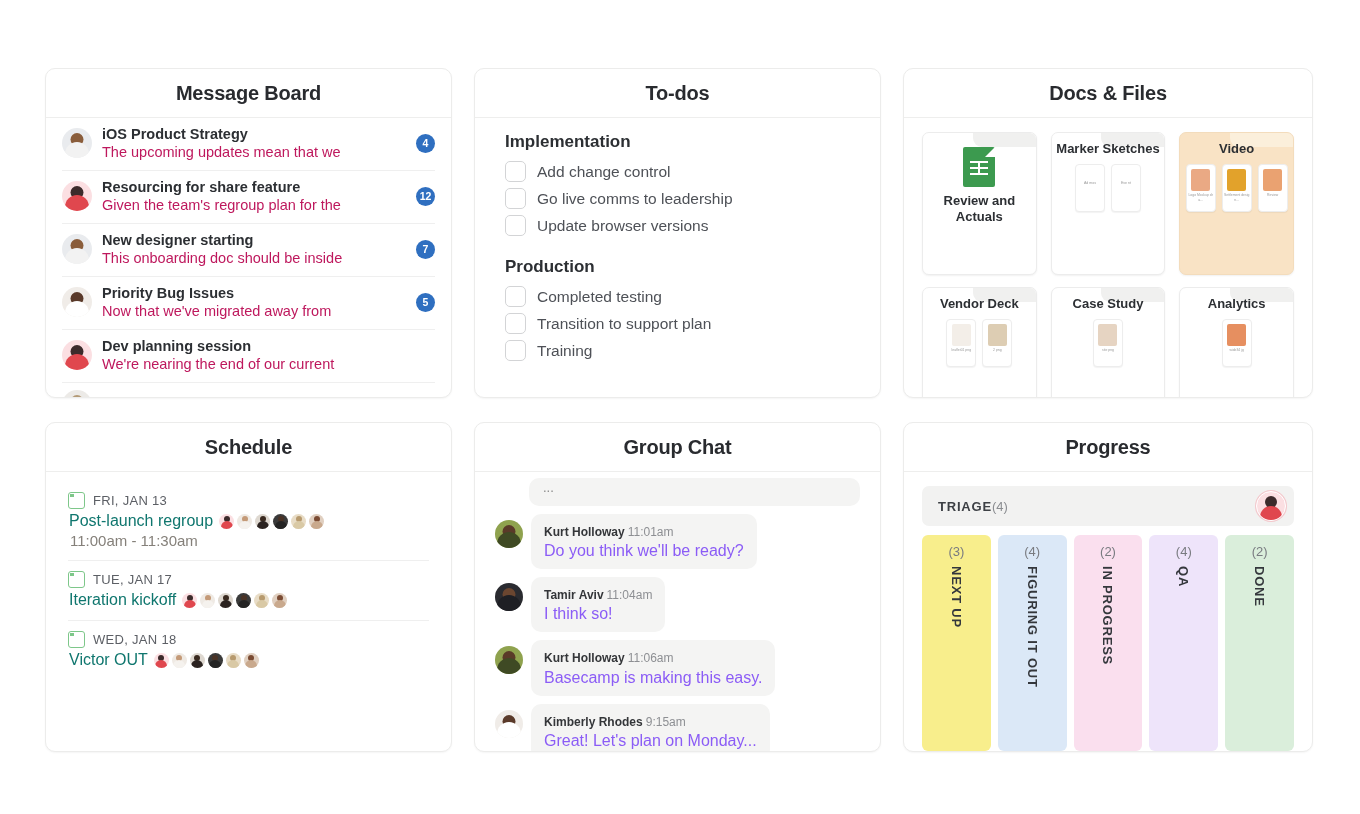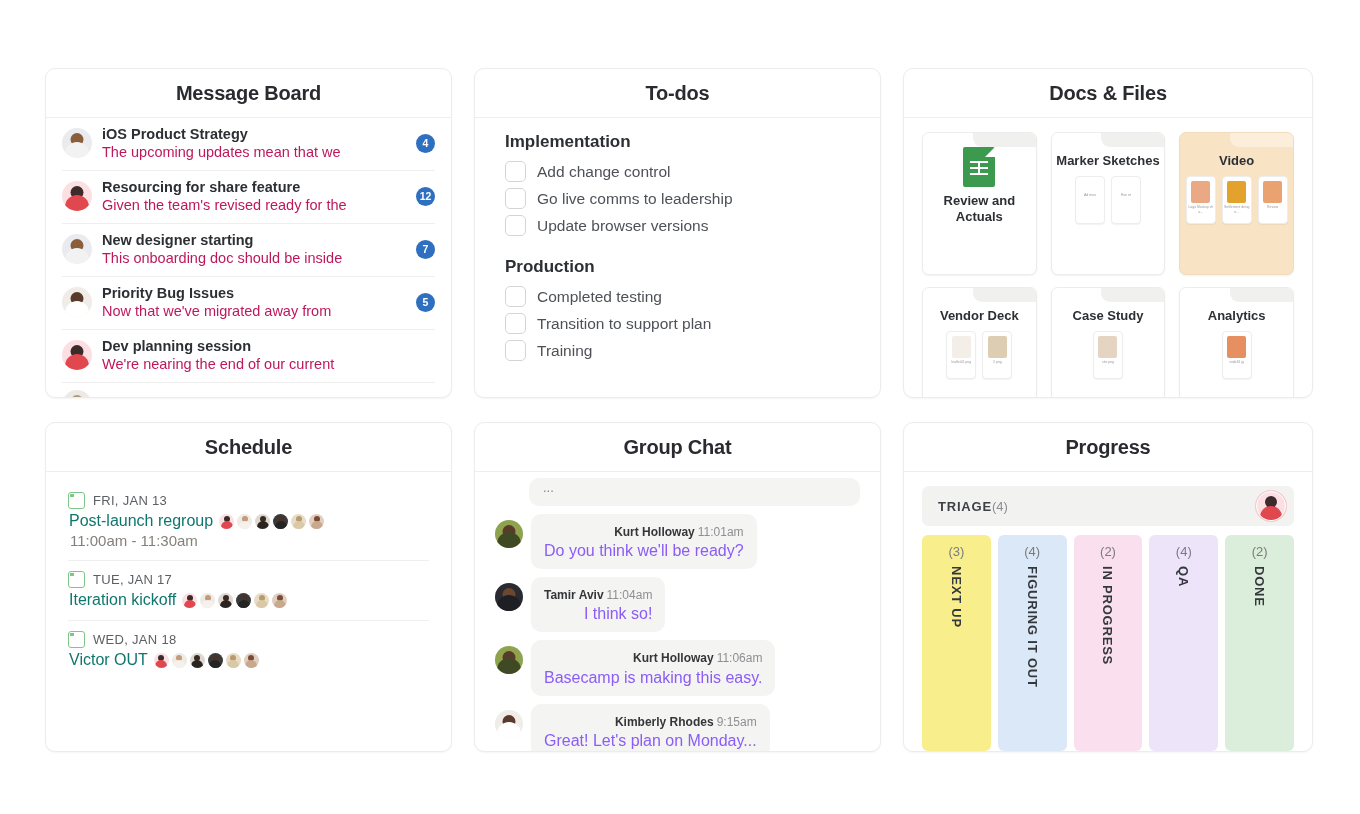--- a/index.html
+++ b/index.html
@@ -161,21 +161,21 @@
   }
   .folder {
     position: relative;
     background: #ffffff;
     border: 1px solid #ececec;
     border-radius: 7px;
     box-shadow: 0 1px 2px rgba(0,0,0,0.06);
     display: flex;
     flex-direction: column;
     align-items: center;
-    padding-top: 20px;
+    padding-top: 8px;
     overflow: hidden;
   }
   .folder::before {
     content: "";
     position: absolute;
     top: 0; right: 0;
     width: 56%;
     height: 14px;
     background: #f0f0ef;
     border-bottom-left-radius: 9px;
@@ -335,21 +335,20 @@
     padding: 2px 0 0 14px;
     color: #8a8a8a;
     font-size: 13px;
     overflow: hidden;
   }
   .chat-msg {
     display: flex;
     gap: 8px;
     align-items: flex-start;
     margin-bottom: 8px;
-    text-align: right;
   }
   .chat-av {
     width: 28px; height: 28px;
     min-width: 28px;
     border-radius: 50%;
     overflow: hidden;
     position: relative;
     margin-top: 6px;
     background: #cfcfcf;
   }
@@ -464,21 +463,21 @@
               </div>
               <span class="badge">4</span>
             </div>
             <div class="msg-row">
               <div class="avatar" style="background:#fbdfe2">
                 <span class="av-head" style="background:#3c2b2b"></span>
                 <span class="av-body" style="background:#e0474e"></span>
               </div>
               <div class="msg-text">
                 <div class="msg-title">Resourcing for share feature</div>
-                <div class="msg-excerpt">Given the team's revised ready for the</div>
+                <div class="msg-excerpt">Given the team's regroup plan for the</div>
               </div>
               <span class="badge">12</span>
             </div>
             <div class="msg-row">
               <div class="avatar" style="background:#e9ebee">
                 <span class="av-head" style="background:#8a5d3b"></span>
                 <span class="av-body" style="background:#f2f2f2"></span>
               </div>
               <div class="msg-text">
                 <div class="msg-title">New designer starting</div>

